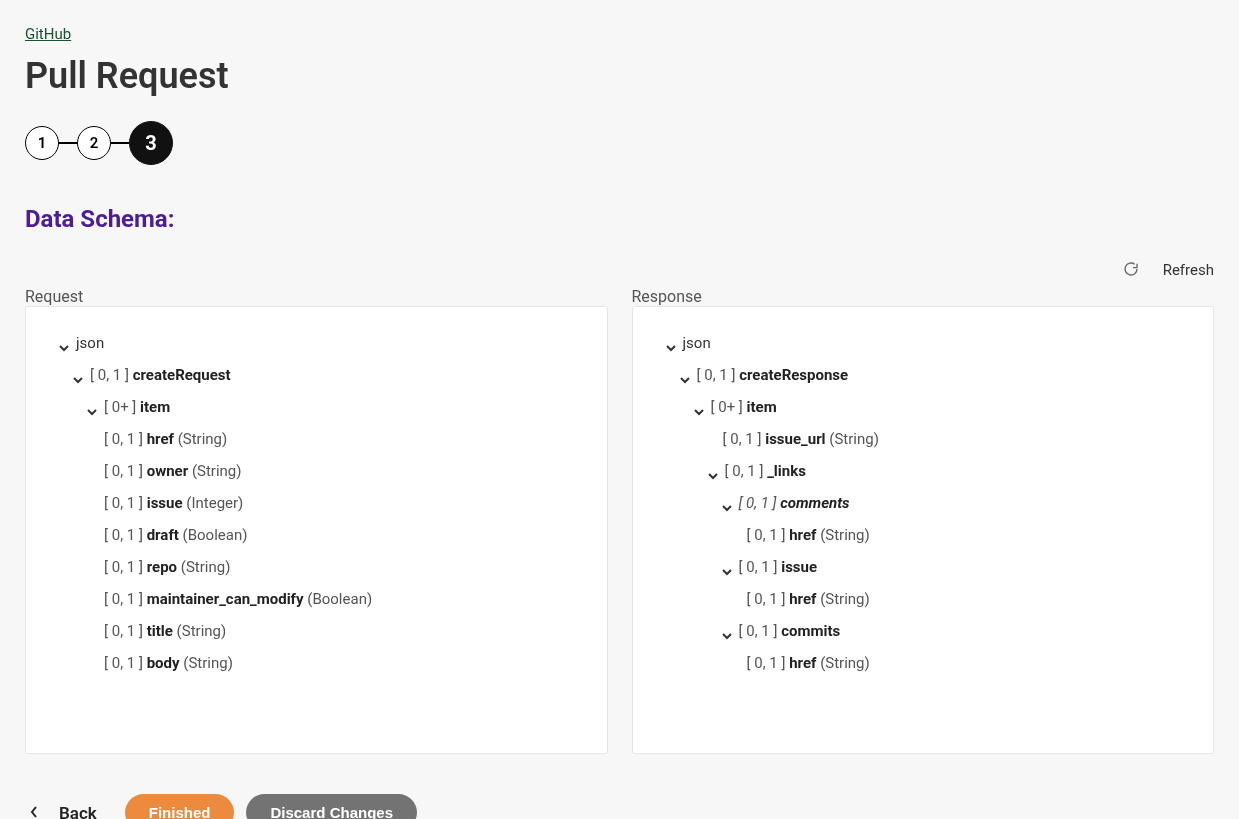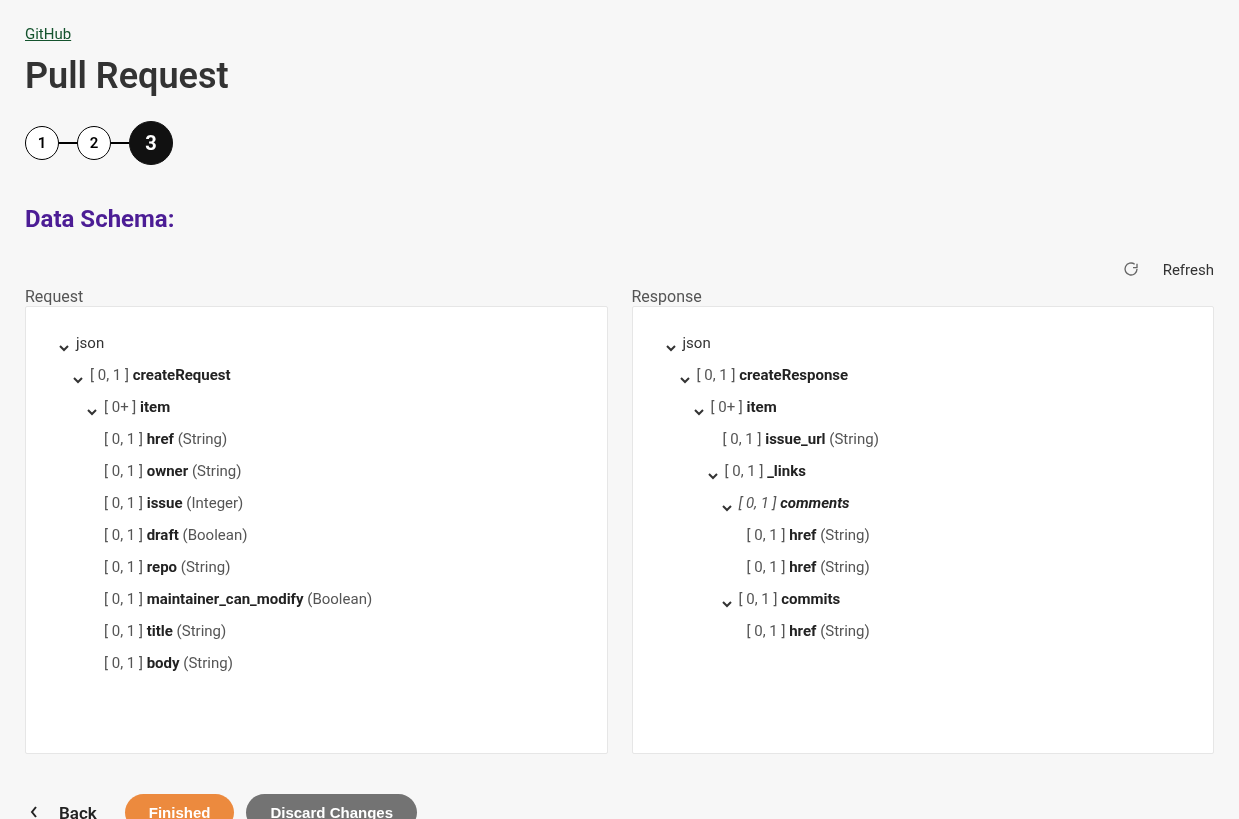--- a/index.html
+++ b/index.html
@@ -288,20 +288,26 @@
       <div id="response-links-children">
           <div class="tree-row" style="padding-left: 68px; font-style: italic;">
             <span class="chev"><svg viewBox="0 0 12 12">
                 <polyline points="2,4 6,8 10,4"></polyline>
               </svg></span>
             <span class="tree-label"><span class="card">[ 0, 1 ]</span> <span class="name">comments</span></span>
           </div>
           <div class="tree-row" style="padding-left: 94px;">
             <span class="tree-label"><span class="card">[ 0, 1 ]</span> <span class="name">href</span> <span class="type">(String)</span></span>
           </div>
+          <div class="tree-row" style="padding-left: 68px;">
+            <span class="chev"><svg viewBox="0 0 12 12">
+                <polyline points="2,4 6,8 10,4"></polyline>
+              </svg></span>
+            <span class="tree-label"><span class="card">[ 0, 1 ]</span> <span class="name">issue</span></span>
+          </div>
           <div class="tree-row" style="padding-left: 94px;">
             <span class="tree-label"><span class="card">[ 0, 1 ]</span> <span class="name">href</span> <span class="type">(String)</span></span>
           </div>
           <div class="tree-row" style="padding-left: 68px;">
             <span class="chev"><svg viewBox="0 0 12 12">
                 <polyline points="2,4 6,8 10,4"></polyline>
               </svg></span>
             <span class="tree-label"><span class="card">[ 0, 1 ]</span> <span class="name">commits</span></span>
           </div>
           <div class="tree-row" style="padding-left: 94px;">

